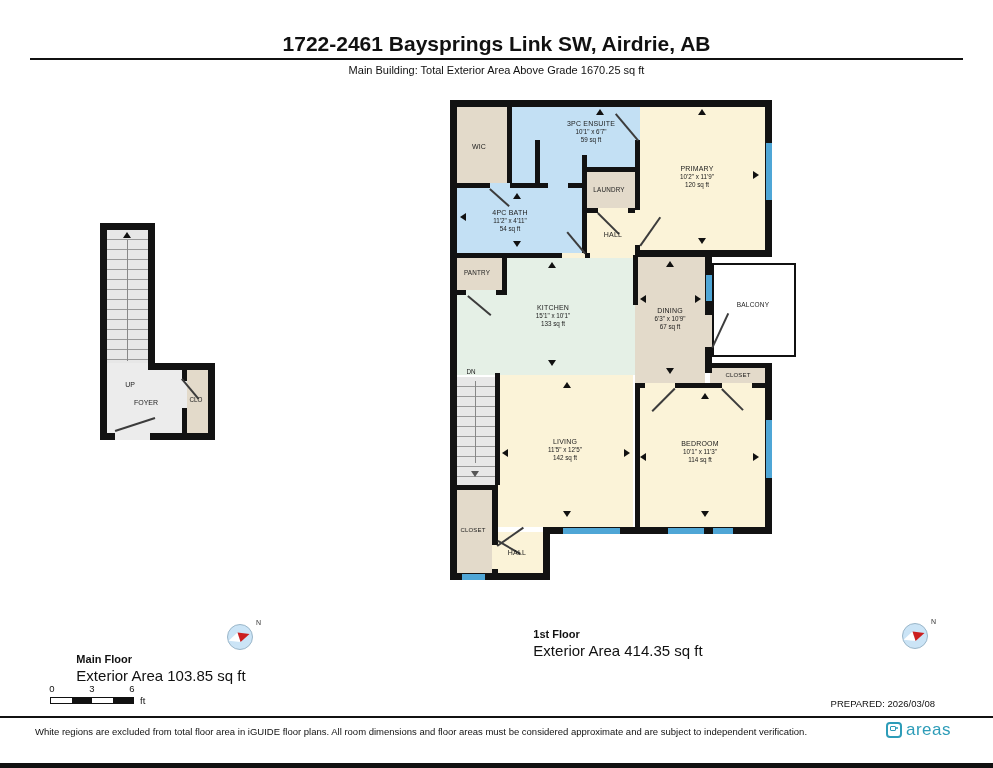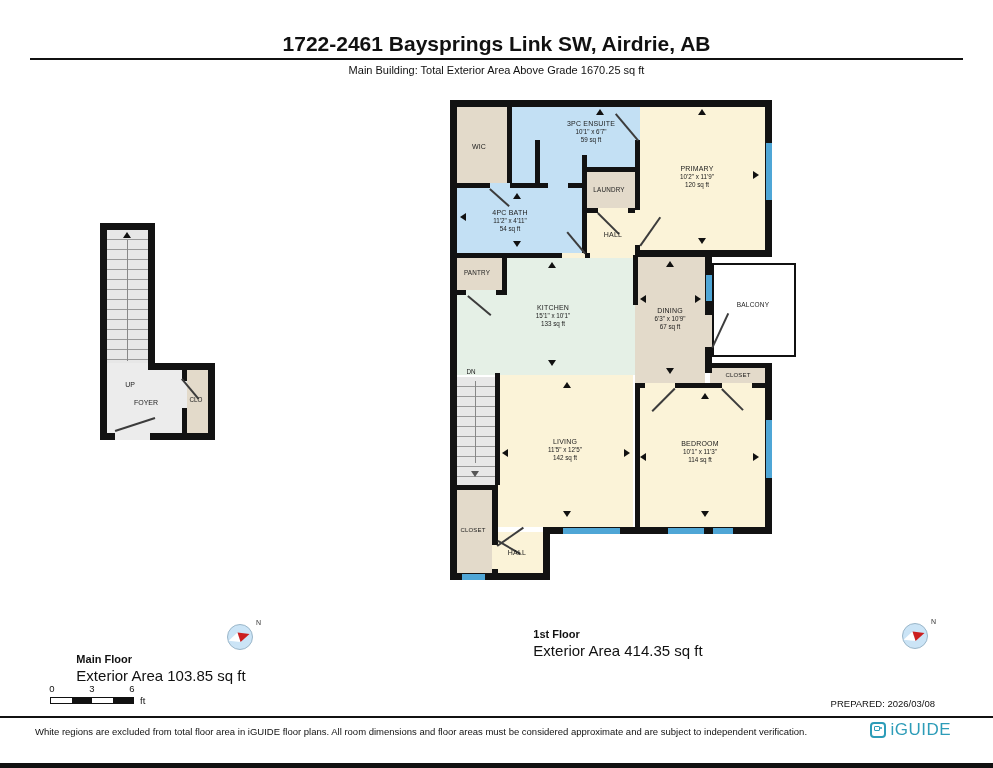--- a/index.html
+++ b/index.html
@@ -292,16 +292,16 @@
 
 <div id="prepared">PREPARED: 2026/03/08</div>
 <div id="footer-line"></div>
 <div id="footer-text">White regions are excluded from total floor area in iGUIDE floor plans. All room dimensions and floor areas must be considered approximate and are subject to independent verification.</div>
 
 <div class="brand">
   <span class="brand-icon">
       <i></i>
       <b></b>
     </span>
-  <span class="brand-text">iGUIDE</span>
+  <span class="brand-text">areas</span>
 </div>
 
 <div id="bottom-bar"></div>
 
 </body></html>

